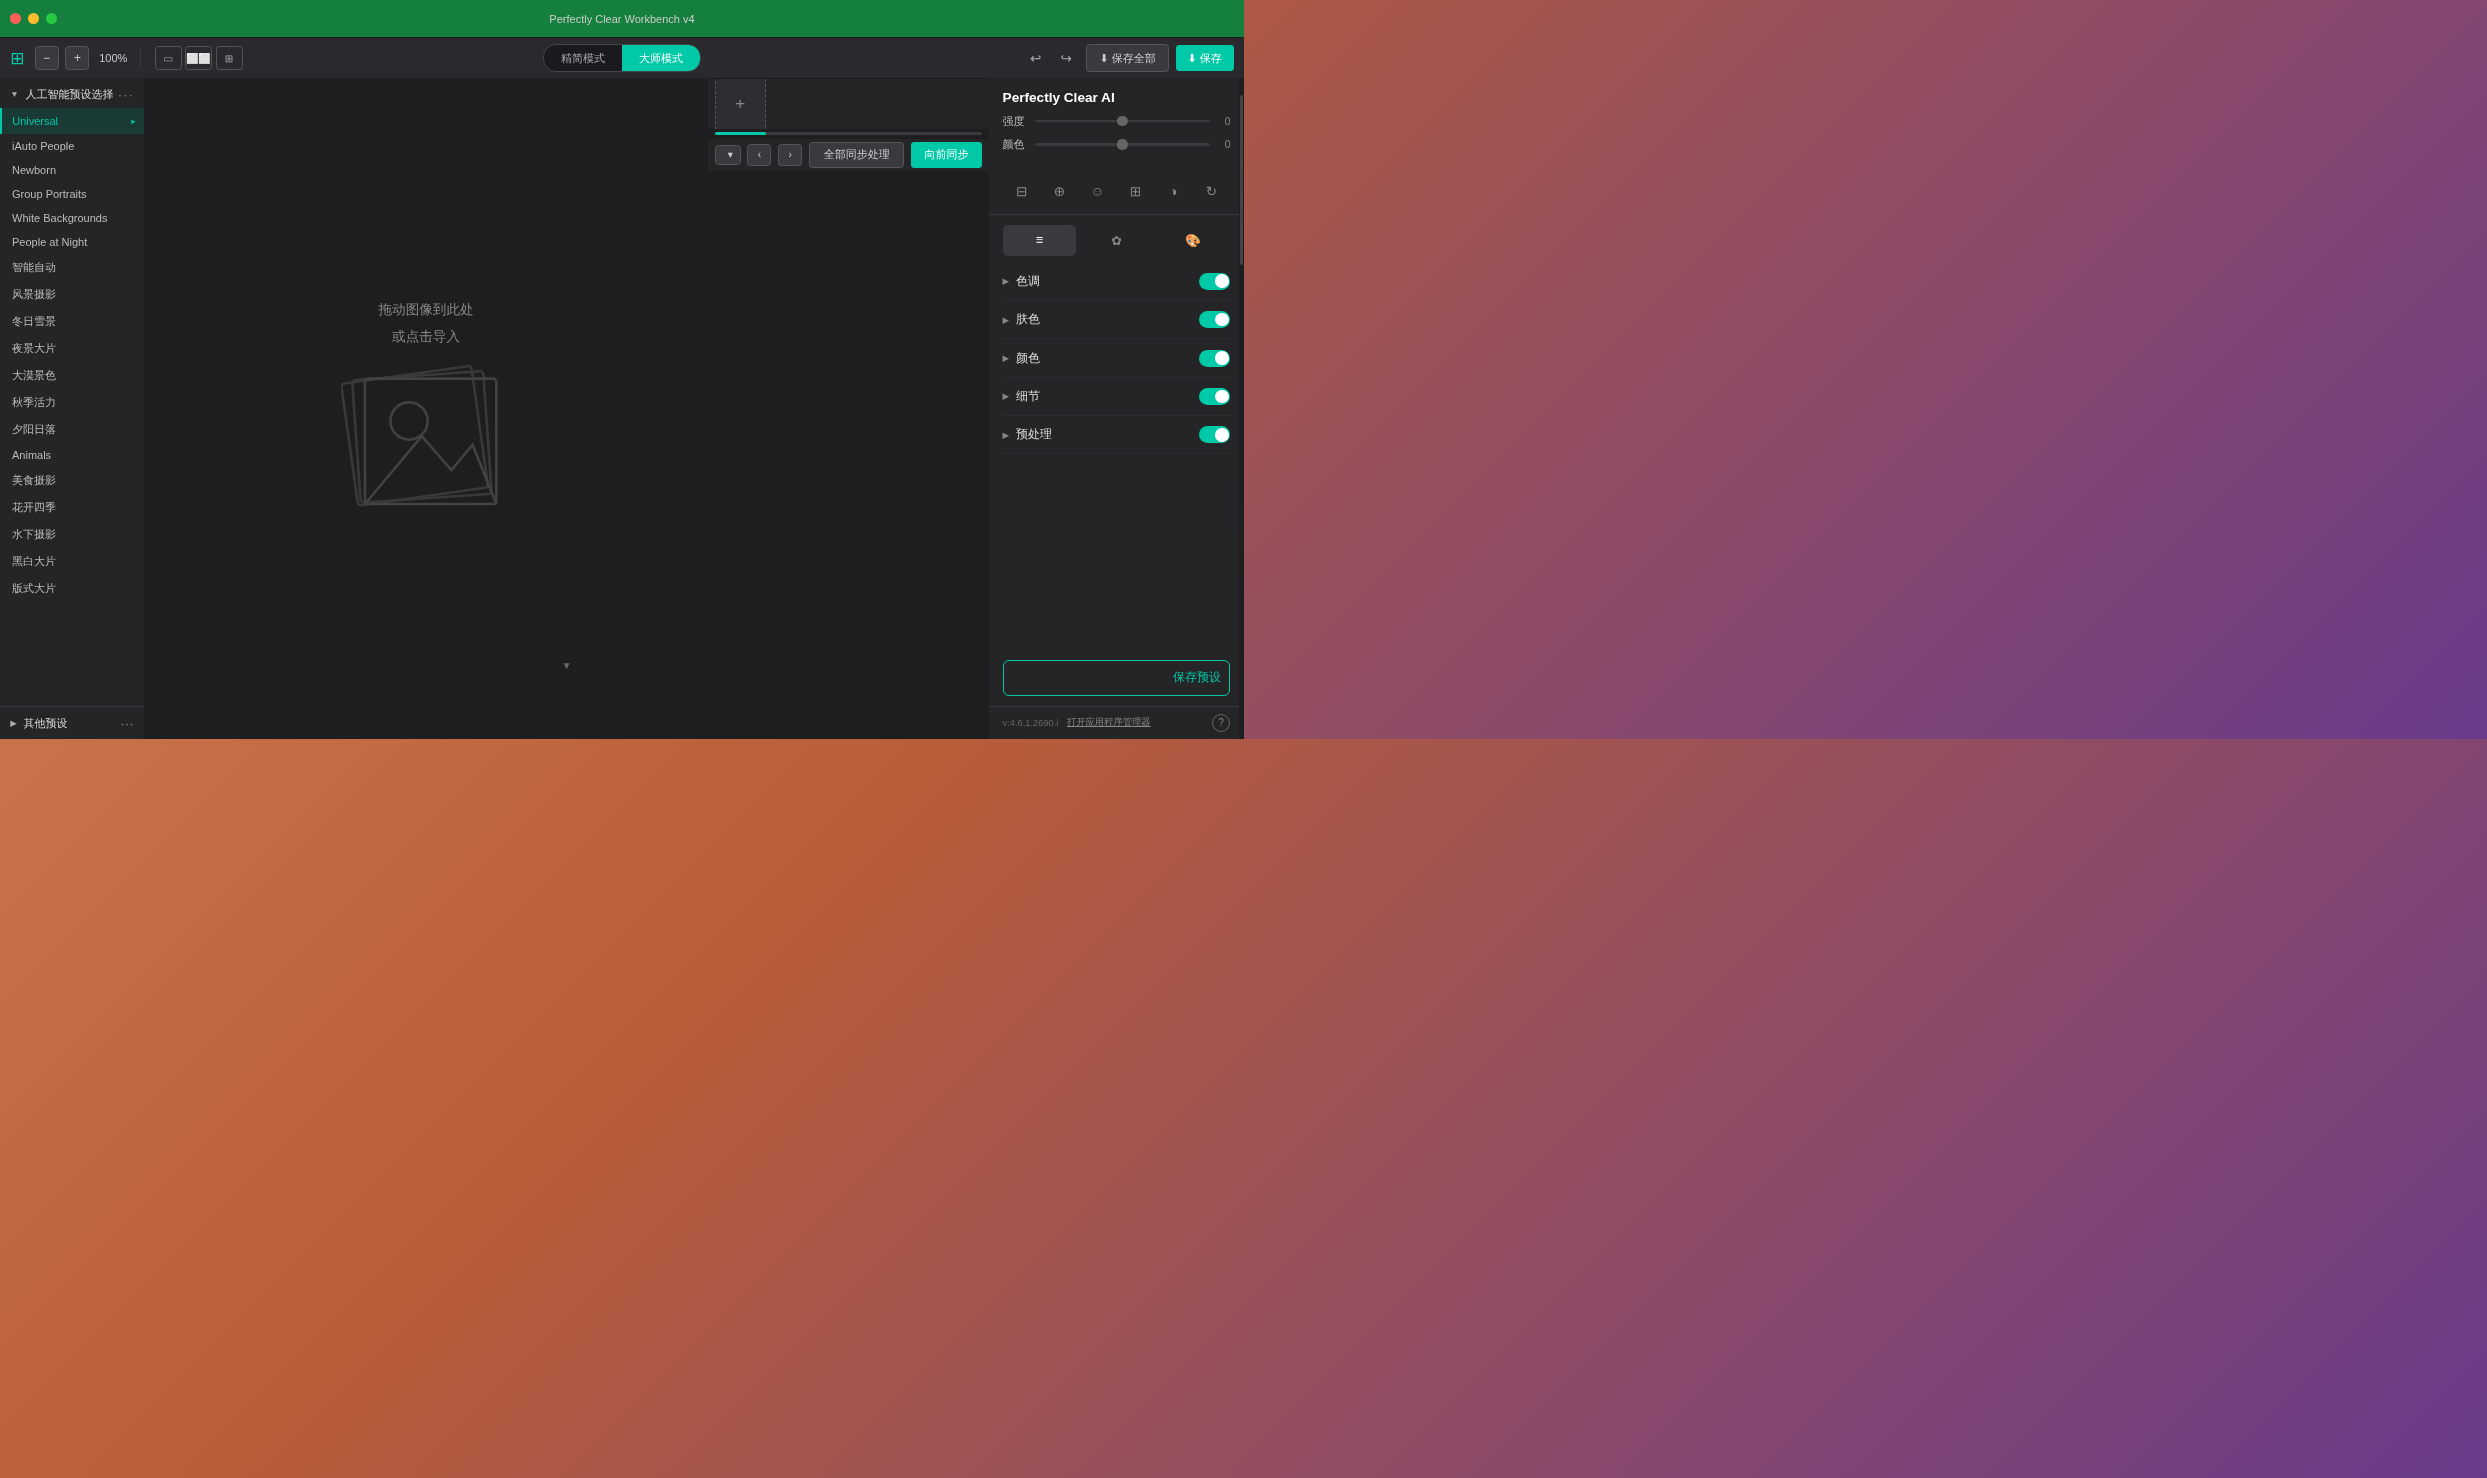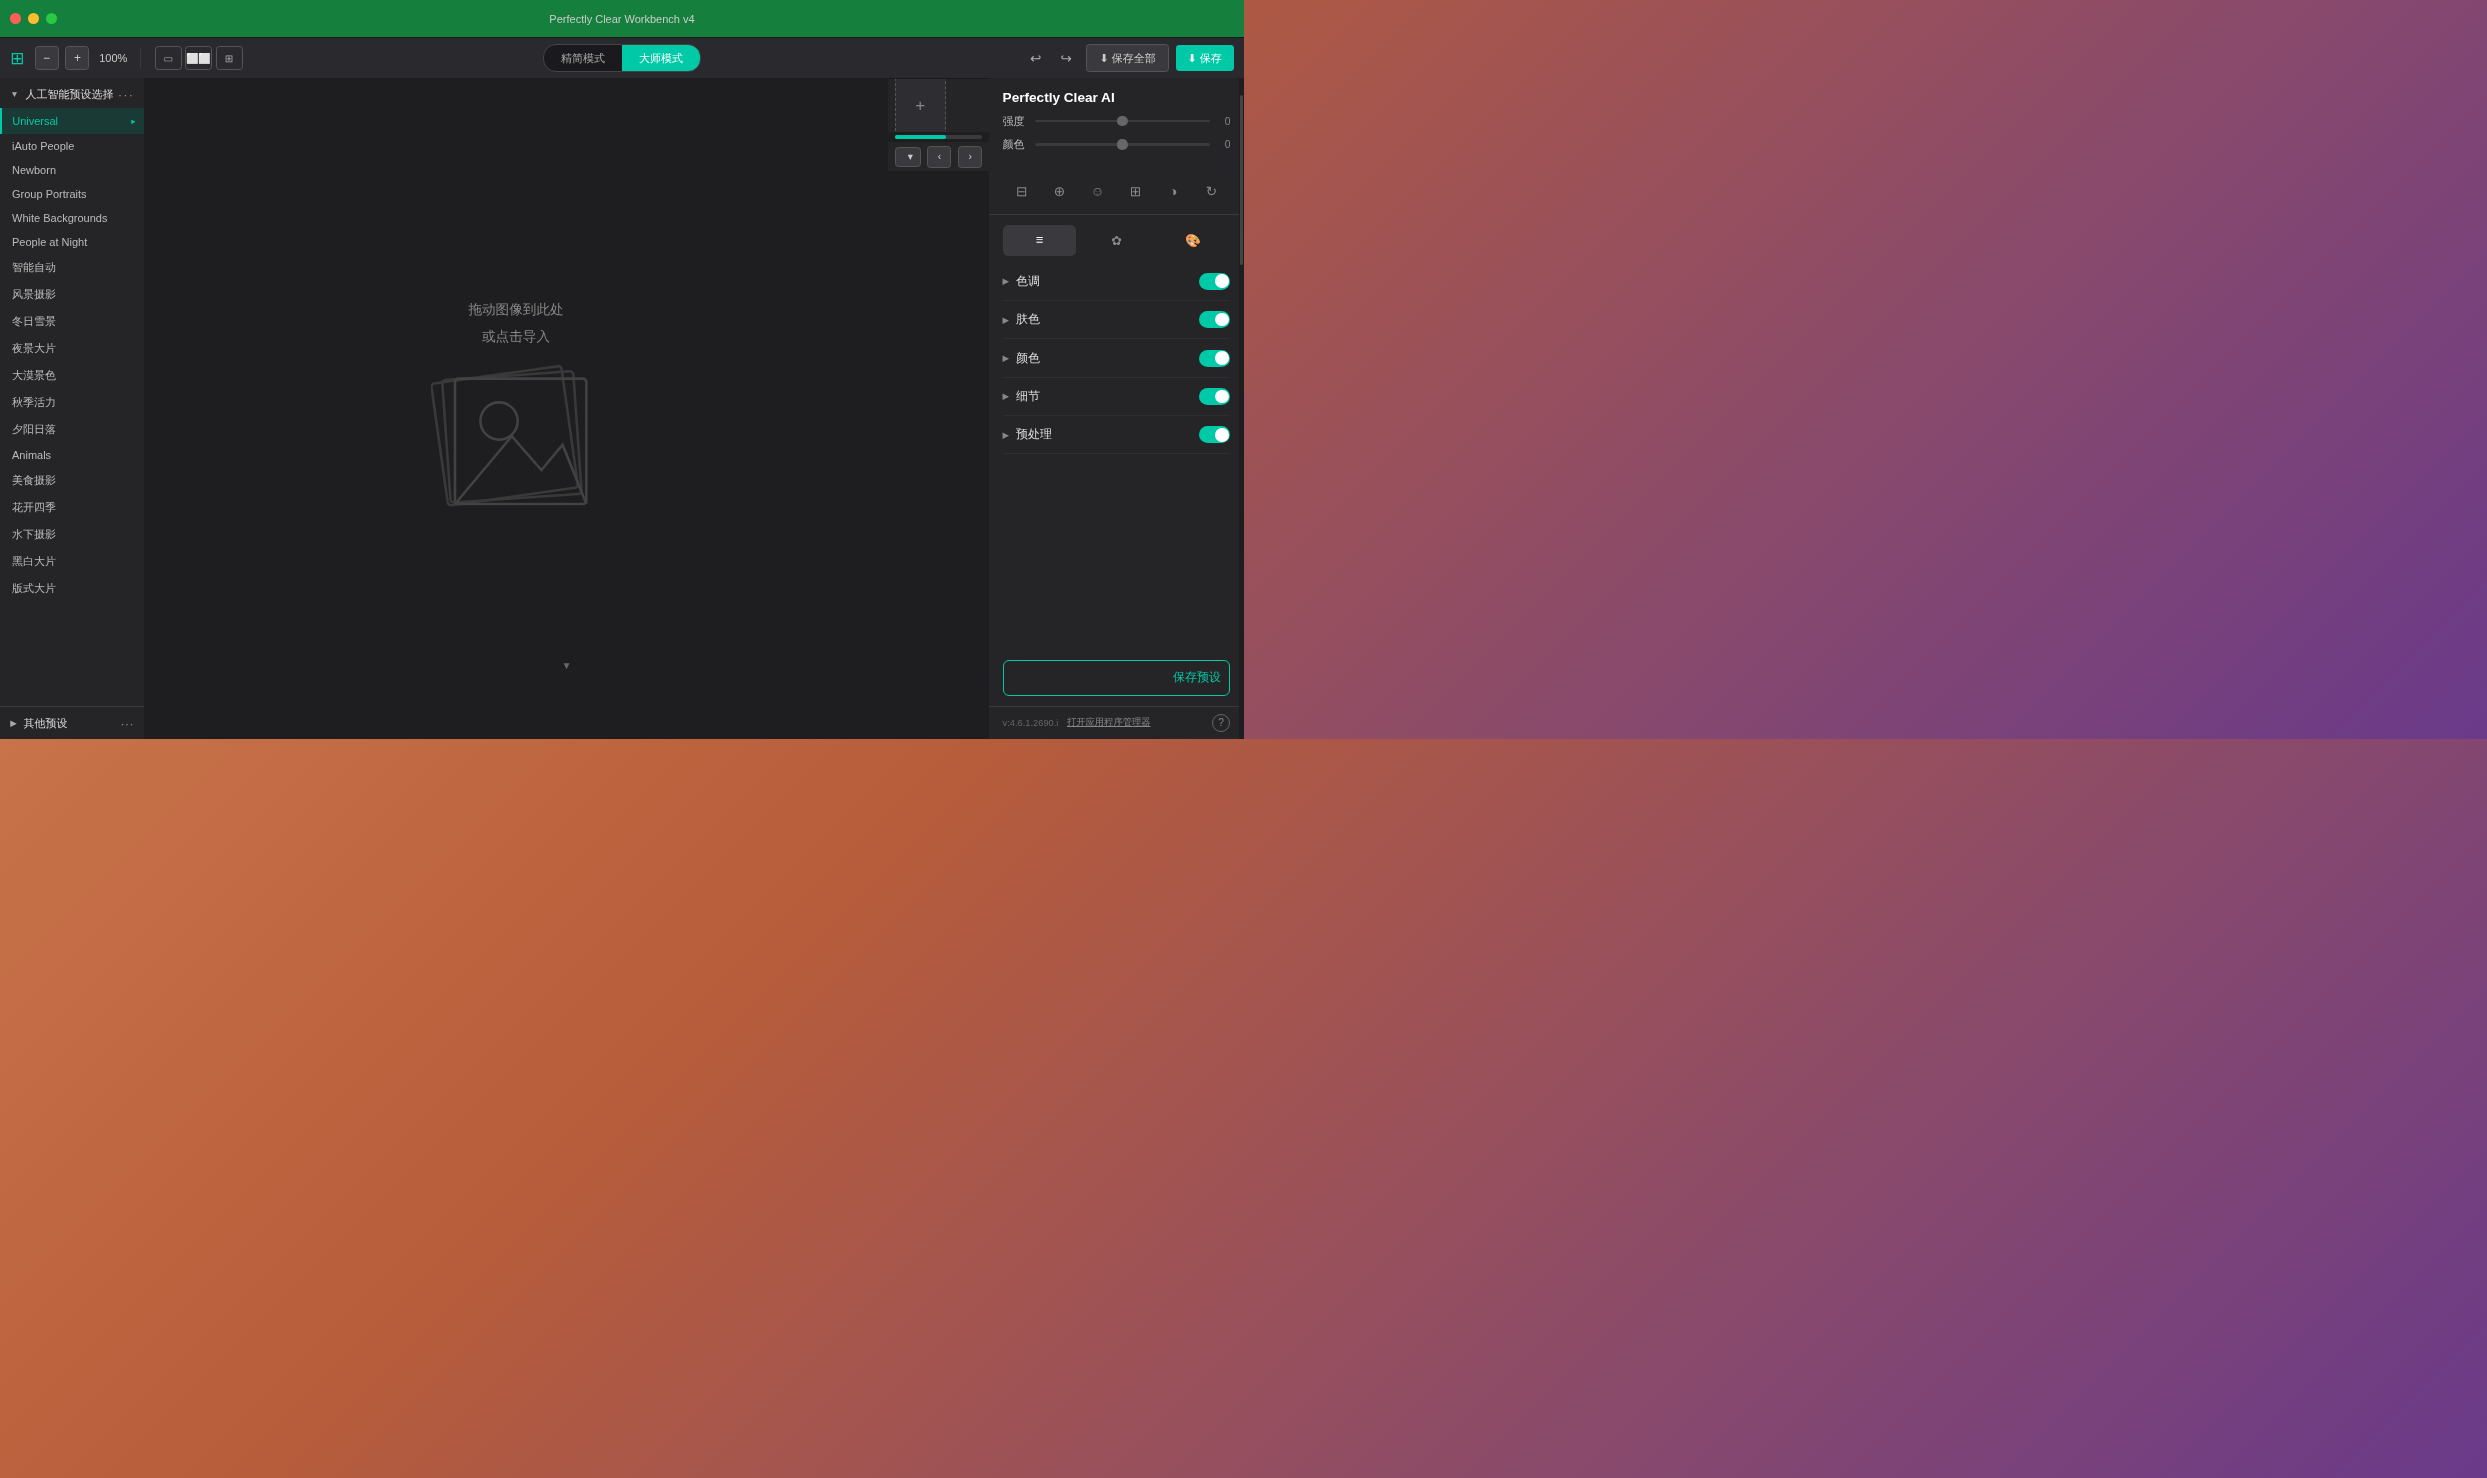--- a/index.html
+++ b/index.html
@@ -706,20 +706,24 @@
           <div class="filmstrip-scrollbar-thumb"></div>
         </div>
       </div>
       <div class="filmstrip-bottom-bar">
         <div class="filmstrip-dropdown">
           <span></span>
           <span>▾</span>
         </div>
         <div class="filmstrip-nav-btn">‹</div>
         <div class="filmstrip-nav-btn">›</div>
+        <div class="filmstrip-center-btns">
+          <button class="batch-process-btn">全部同步处理</button>
+          <button class="sync-btn">向前同步</button>
+        </div>
       </div>
     </div>
   </div>
 
   <div class="right-panel">
     <div class="right-panel-title">Perfectly Clear AI</div>
 
     <div class="ai-slider-group">
       <div class="ai-slider-row">
         <span class="ai-slider-label">强度</span>

